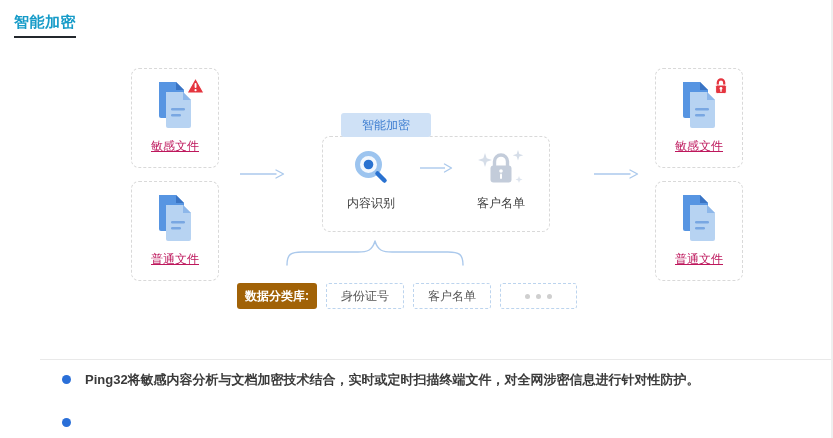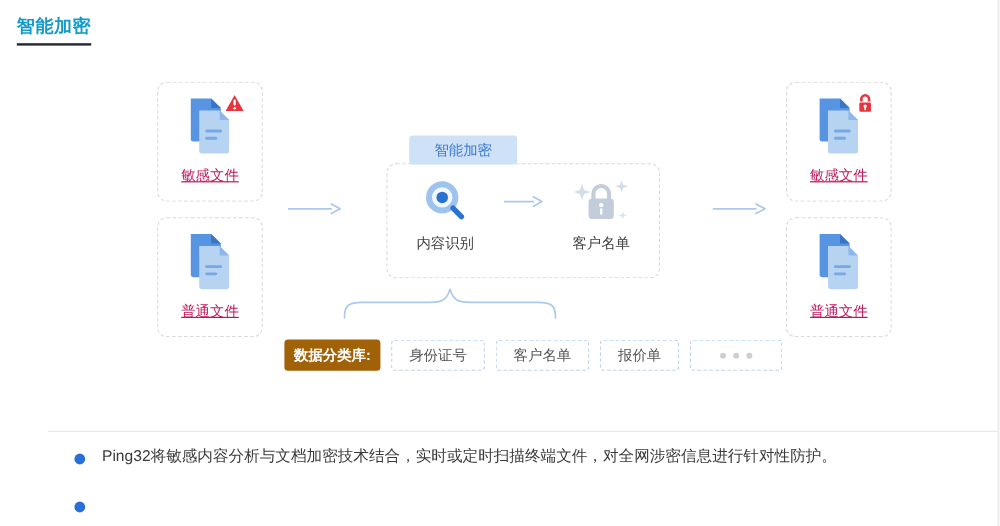--- a/index.html
+++ b/index.html
@@ -36,21 +36,21 @@
   .lib-row { position:absolute; left:237px; top:283px; display:flex; gap:9px; align-items:center; }
   .lib-label { height:26px; display:flex; align-items:center; padding:0 8px; background:#a16207;
     color:#fff; font-size:12px; font-weight:bold; border-radius:3px; }
   .chip { height:26px; display:flex; align-items:center; justify-content:center; padding:0 14px;
     border:1px dashed #bcd4ee; border-radius:3px; font-size:12px; color:#555; background:#fff; }
   .chip.dots { padding:0 24px; gap:6px; }
   .dot-sm { width:5px; height:5px; border-radius:50%; background:#cfcfcf; }
 
   .divider { position:absolute; left:40px; top:359px; width:793px; height:1px; background:#e9e9e9; }
 
-  .note { position:absolute; left:62px; display:flex; align-items:center; width:760px; }
+  .note { position:absolute; left:62px; display:flex; align-items:flex-start; width:760px;font-weight:bold; }
   .note .bullet { width:9px; height:9px; border-radius:50%; background:#2a6fd8; margin-top:4px; flex:none; }
   .note .text { margin-left:14px; font-size:13px; color:#3a3a3a; line-height:18px; }
   .note1 { top:371px; } .note2 { top:414px; }
 </style>
 </head>
 <body>
 
 <div class="page">
 
   <div class="page-title">智能加密</div>
@@ -163,21 +163,20 @@
   </div>
 
   <svg class="brace" width="178" height="27" viewBox="0 0 178 27">
     <path d="M1 26 C1 15 5 13 16 13 L72 13 C81 13 86 12 89 2 C92 12 97 13 106 13 L162 13 C173 13 177 15 177 26" fill="none" stroke="#abc9ec" stroke-width="1.4" stroke-linecap="round" stroke-linejoin="round"></path>
   </svg>
 
   <div class="lib-row">
     <div class="lib-label">数据分类库:</div>
     <div class="chip">身份证号</div>
     <div class="chip">客户名单</div>
-    <div class="chip">报价单</div>
     <div class="chip dots">
       <span class="dot-sm"></span>
       <span class="dot-sm"></span>
       <span class="dot-sm"></span>
     </div>
   </div>
 
   <div class="divider"></div>
 
   <div class="note note1">

